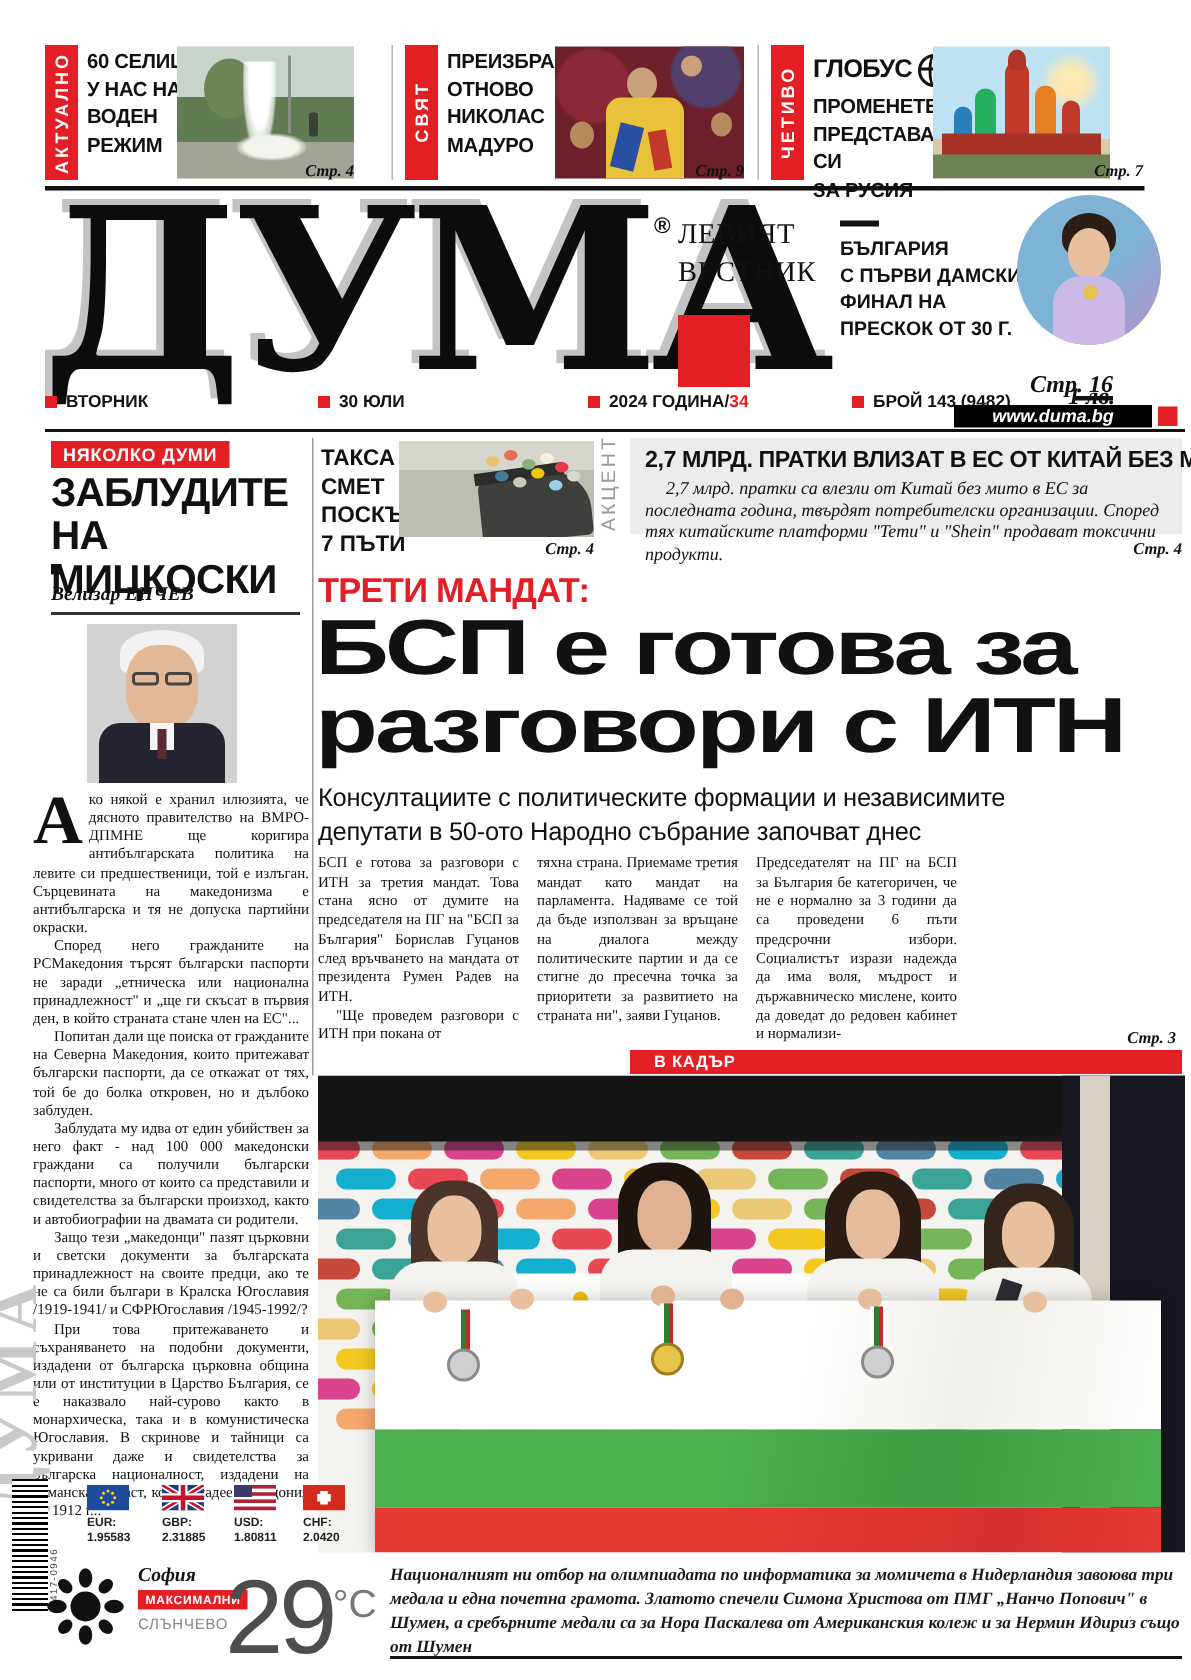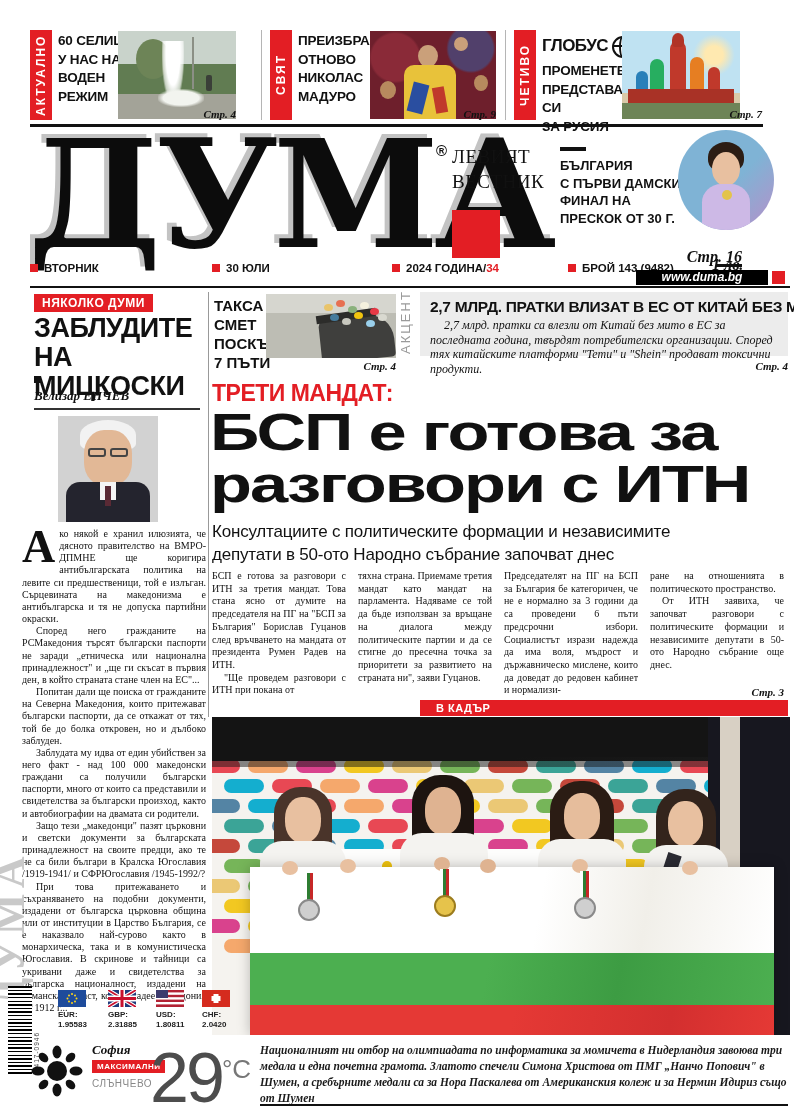--- a/index.html
+++ b/index.html
@@ -234,24 +234,20 @@
 
   <div class="abs col" style="left:212px;">
     <p class="np">БСП е готова за разговори с ИТН за третия мандат. Това стана ясно от думите на председателя на ПГ на "БСП за България" Борислав Гуцанов след връчването на мандата от президента Румен Радев на ИТН.</p>
     <p>"Ще проведем разговори с ИТН при покана от</p>
   </div>
   <div class="abs col" style="left:358px;">
     <p class="np">тяхна страна. Приемаме третия мандат като мандат на парламента. Надяваме се той да бъде използван за връщане на диалога между политическите партии и да се стигне до пресечна точка за приоритети за развитието на страната ни", заяви Гуцанов.</p>
   </div>
   <div class="abs col" style="left:504px;">
     <p class="np">Председателят на ПГ на БСП за България бе категоричен, че не е нормално за 3 години да са проведени 6 пъти предсрочни избори. Социалистът изрази надежда да има воля, мъдрост и държавническо мислене, които да доведат до редовен кабинет и нормализи-</p>
-  </div>
-  <div class="abs col" style="left:650px;">
-    <p class="np">ране на отношенията в политическото пространство.</p>
-    <p>От ИТН заявиха, че започват разговори с политическите формации и независимите депутати в 50-ото Народно събрание още днес.</p>
   </div>
   <div class="abs page-ref" style="left:700px;top:686px;width:84px;">Стр. 3</div>
 
   <div class="abs" id="vkadar-bar" style="left:420px;top:700px;width:368px;height:16px;">В КАДЪР</div>
 
   <div class="photo" id="team-photo" style="left:212px;top:717px;width:578px;height:318px;background:#f5f3ef;">
     <span id="wall" class="abs" style="left:0;top:40px;width:498px;height:205px;overflow:hidden;">
         <span class="pill" style="left: -12px; top: 2px; width: 40px; height: 14px; background: rgb(230, 57, 70);"></span>
         <span class="pill" style="left: 36px; top: 2px; width: 40px; height: 14px; background: rgb(244, 162, 97);"></span>
         <span class="pill" style="left: 84px; top: 2px; width: 40px; height: 14px; background: rgb(214, 51, 132);"></span>

